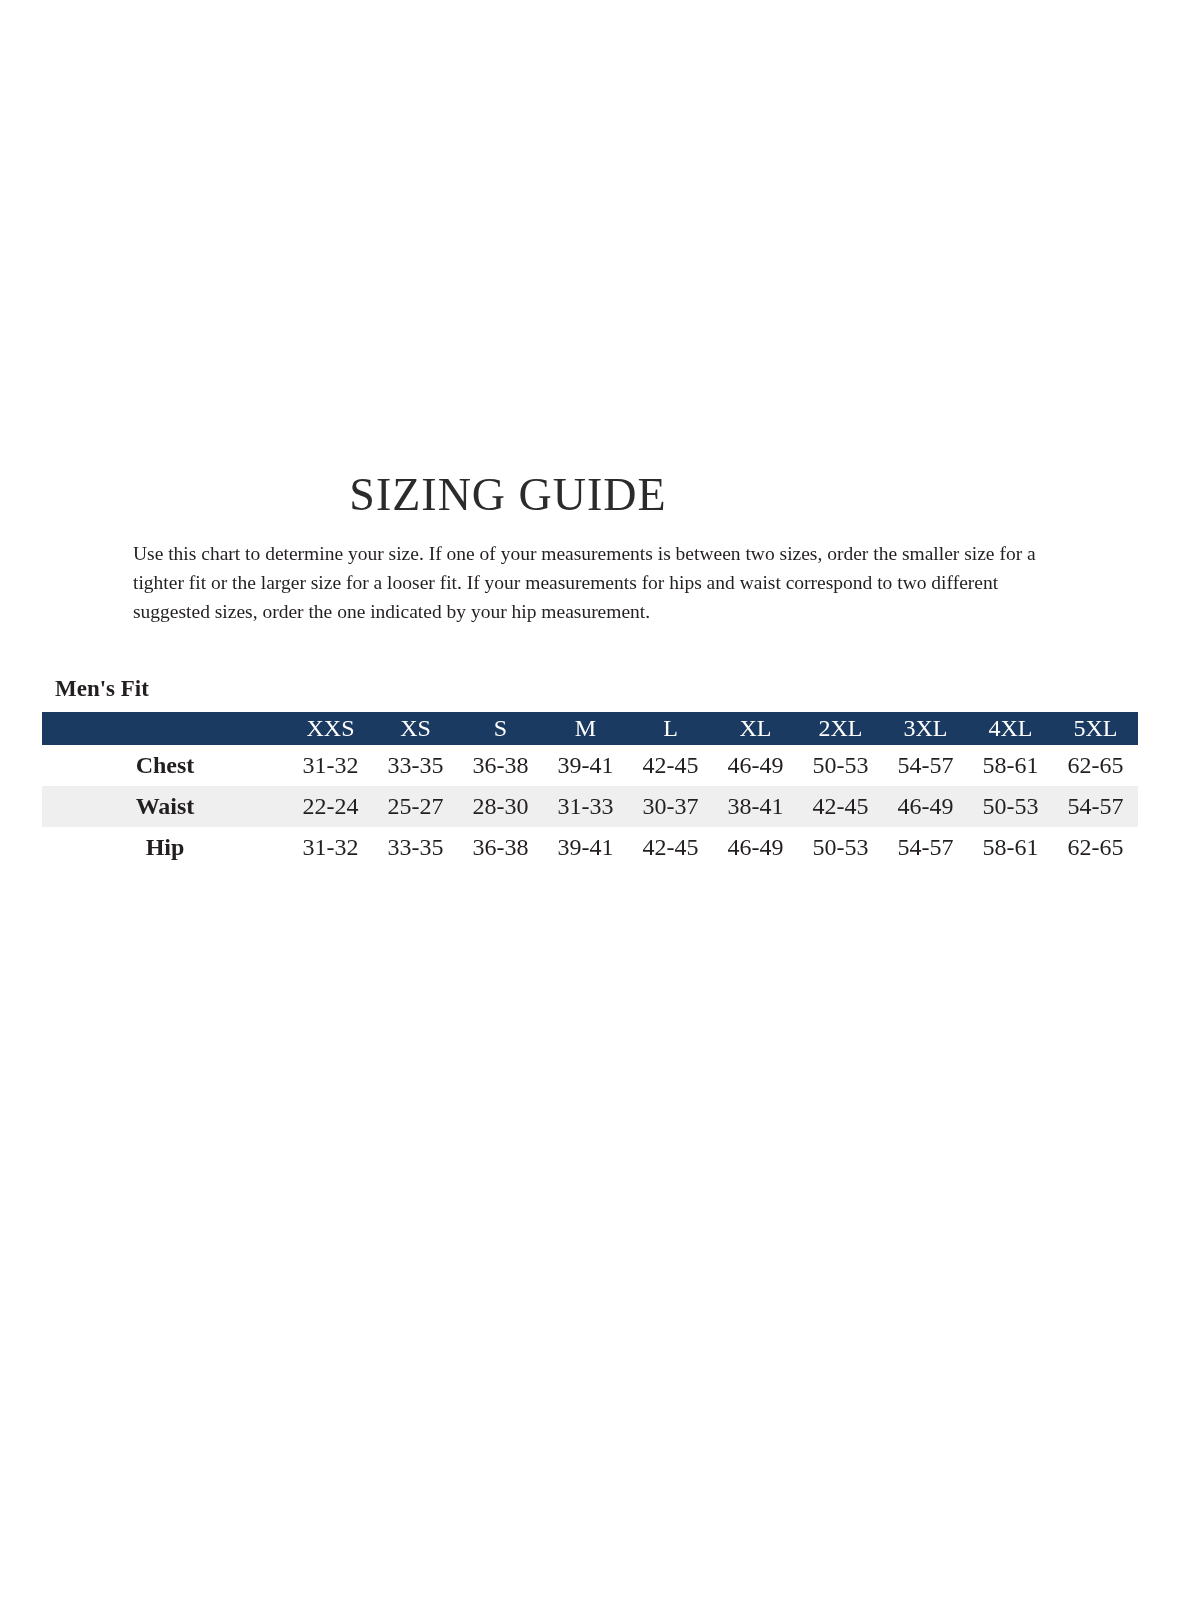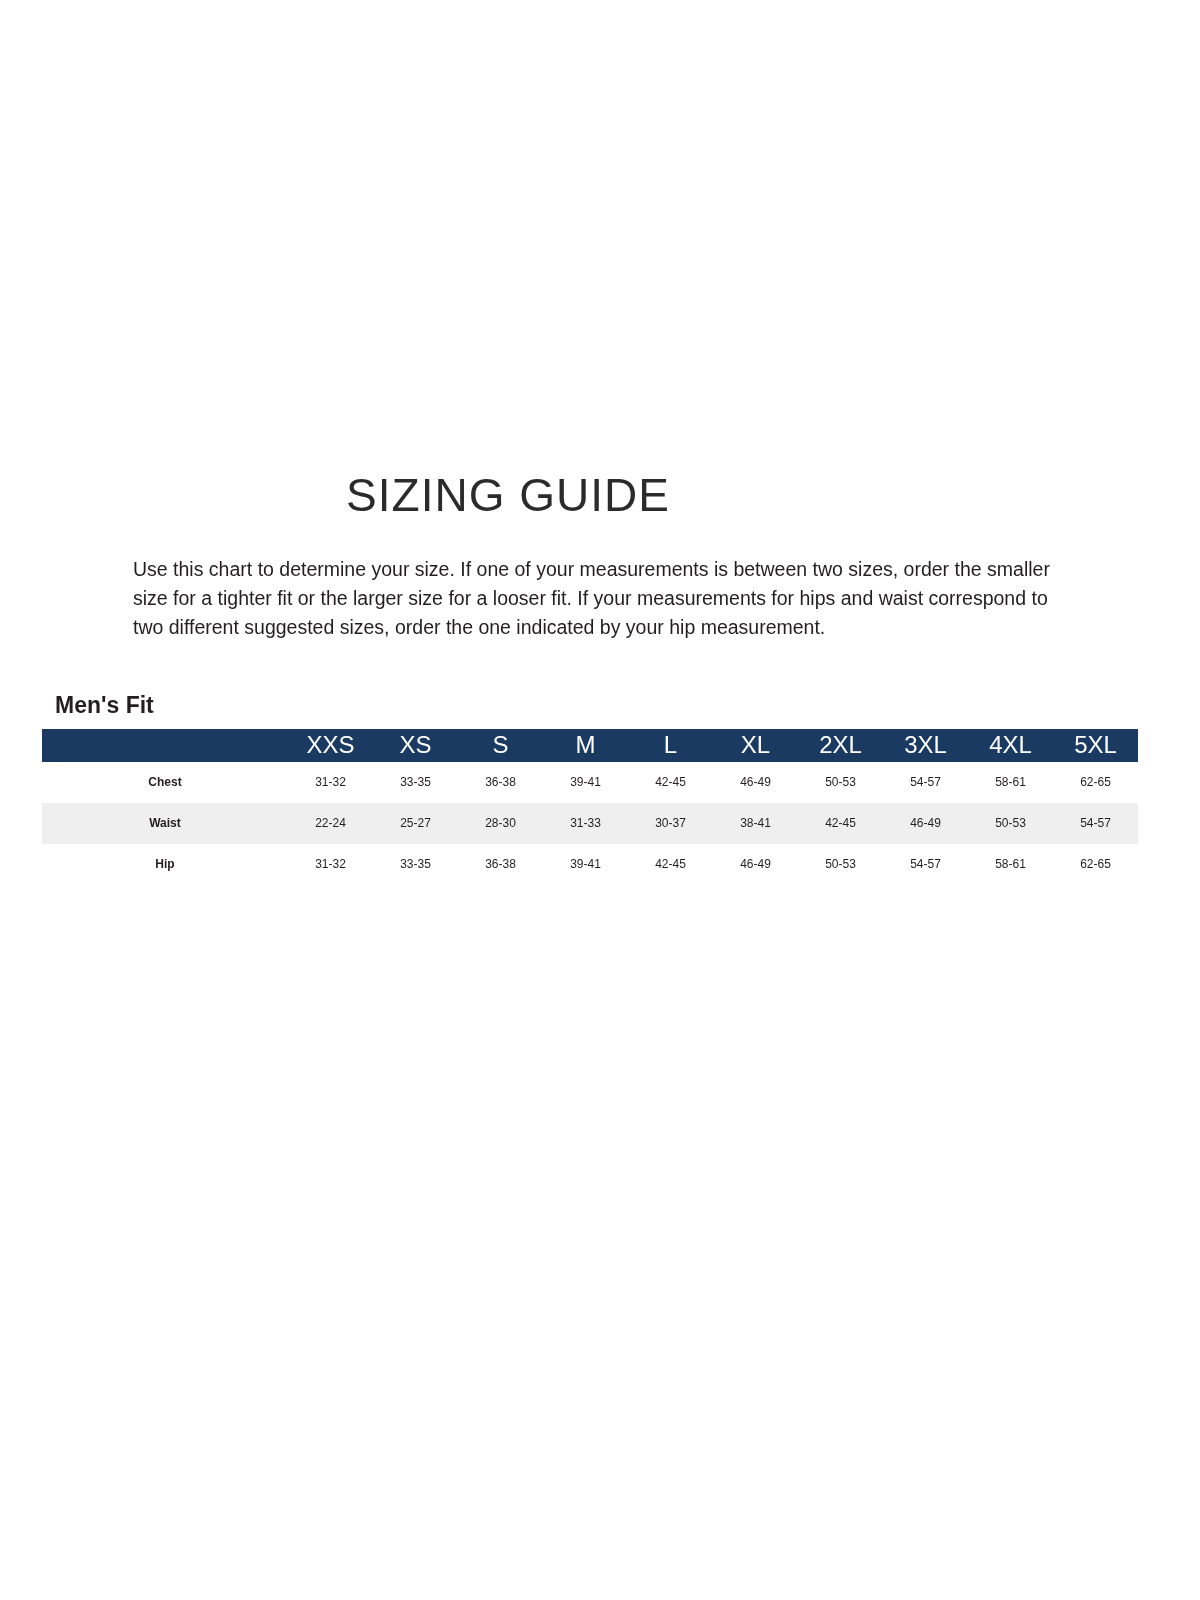--- a/index.html
+++ b/index.html
@@ -14,33 +14,34 @@
     width:1200px;
     height:1600px;
     background:#ffffff;
     font-family:"Liberation Sans", sans-serif;
     color:var(--text);
   }
   .page{
     width:1016px;
     height:1600px;
     position:relative;
+    font-family:Liberation Serif, serif;
   }
   .title{
     margin:0;
     padding-top:470px;
     text-align:center;
     font-size:46px;
     font-weight:400;
     letter-spacing:1px;
     color:#2b2b2b;
     line-height:1.1;
   }
   .intro{
-    margin:34px auto 0 133px;
+    margin:18px auto 0 133px;
     width:940px;
     font-size:19.5px;
     line-height:29px;
     color:var(--text);
   }
   .section-label{
     margin:50px 0 10px 55px;
     font-size:23px;
     font-weight:700;
     color:var(--text);
@@ -56,21 +57,21 @@
   table.size-table thead th{
     background:var(--header-bg);
     color:var(--header-text);
     font-weight:400;
     font-size:24px;
     height:33px;
     text-align:center;
     padding:0;
   }
   table.size-table tbody td{
-    font-size:12px;
+    font-size:24px;
     height:41px;
     text-align:center;
     padding:0;
     color:var(--text);
   }
   table.size-table tbody td.label-col{
     font-weight:700;
   }
   table.size-table tbody tr.alt td{
     background:var(--alt-row-bg);

